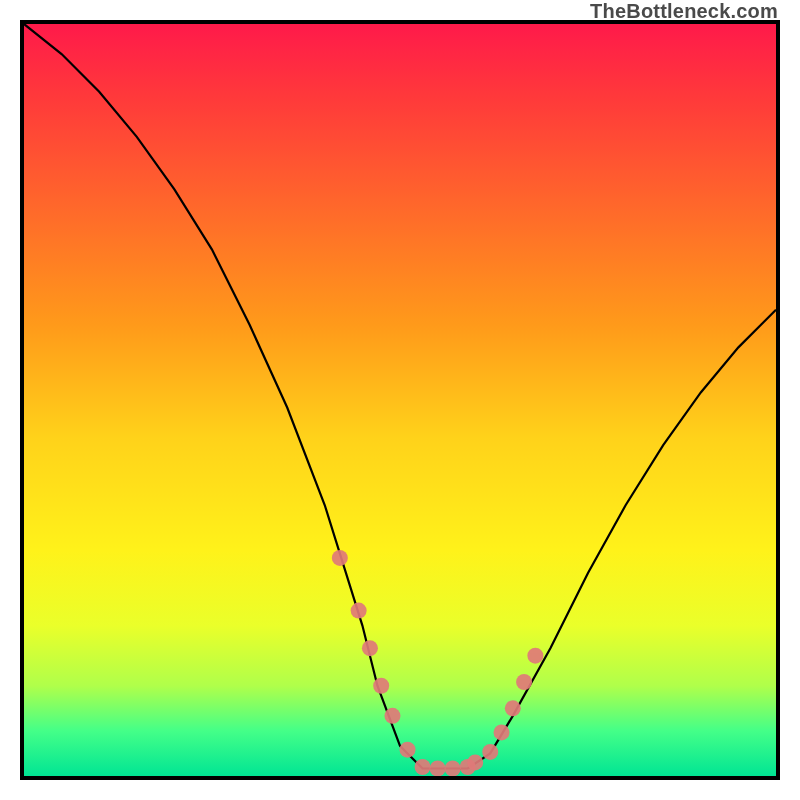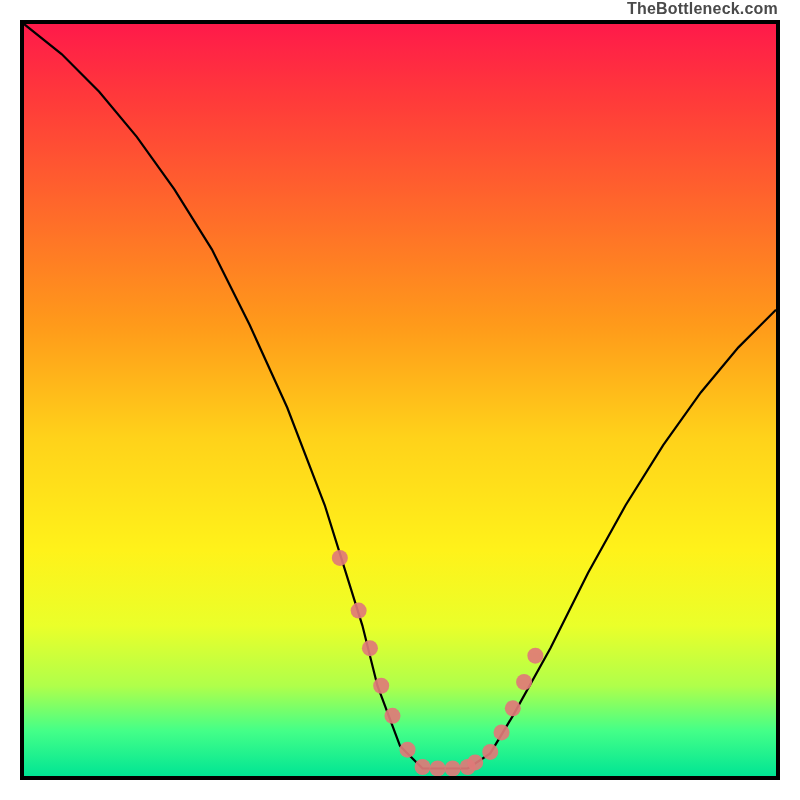--- a/index.html
+++ b/index.html
@@ -30,21 +30,21 @@
       #eaff2a 80%,
       #b0ff4a 88%,
       #44ff88 94%,
       #00e594 100%
     );
   }
   .watermark {
     position: absolute;
     top: 0px;
     right: 22px;
-    font-size: 16px;
+    font-size: 20px;
     font-weight: 600;
     color: #4a4a4a;
     letter-spacing: 0.2px;
     font-family: Arial, Helvetica, sans-serif;
     margin-left: 28px;
   }
   svg.curve {
     position: absolute;
     left: 0;
     top: 0;

